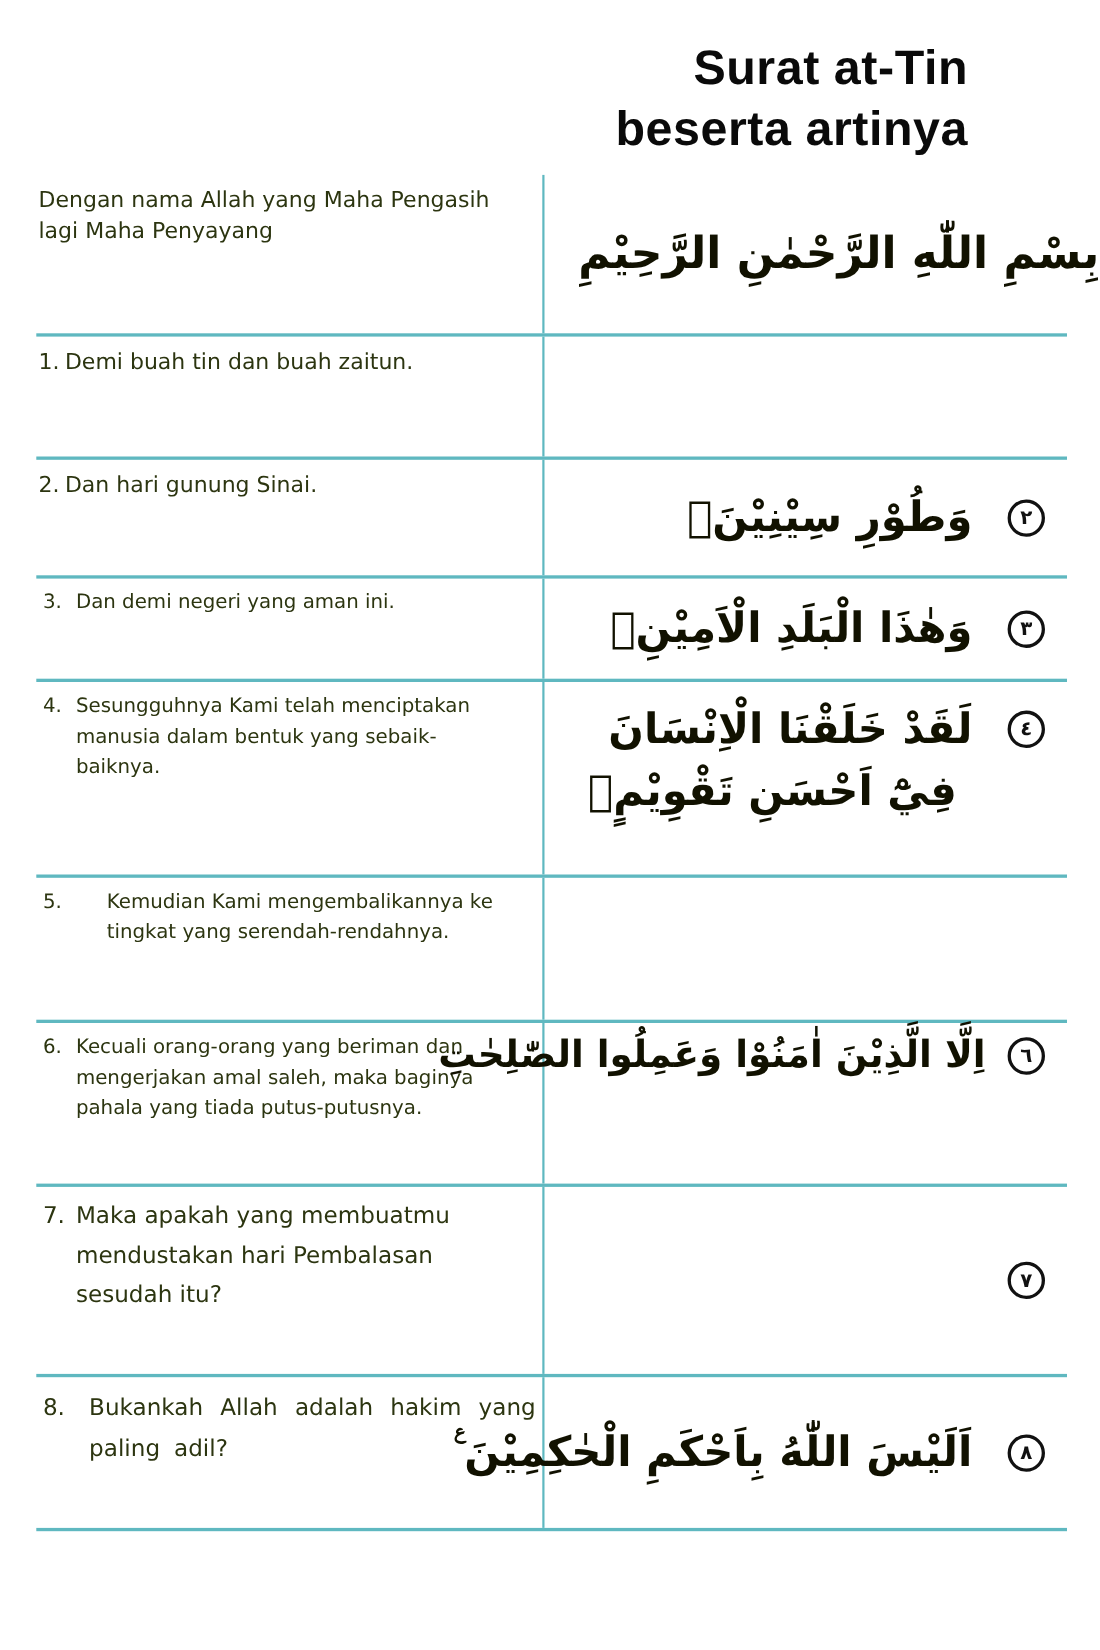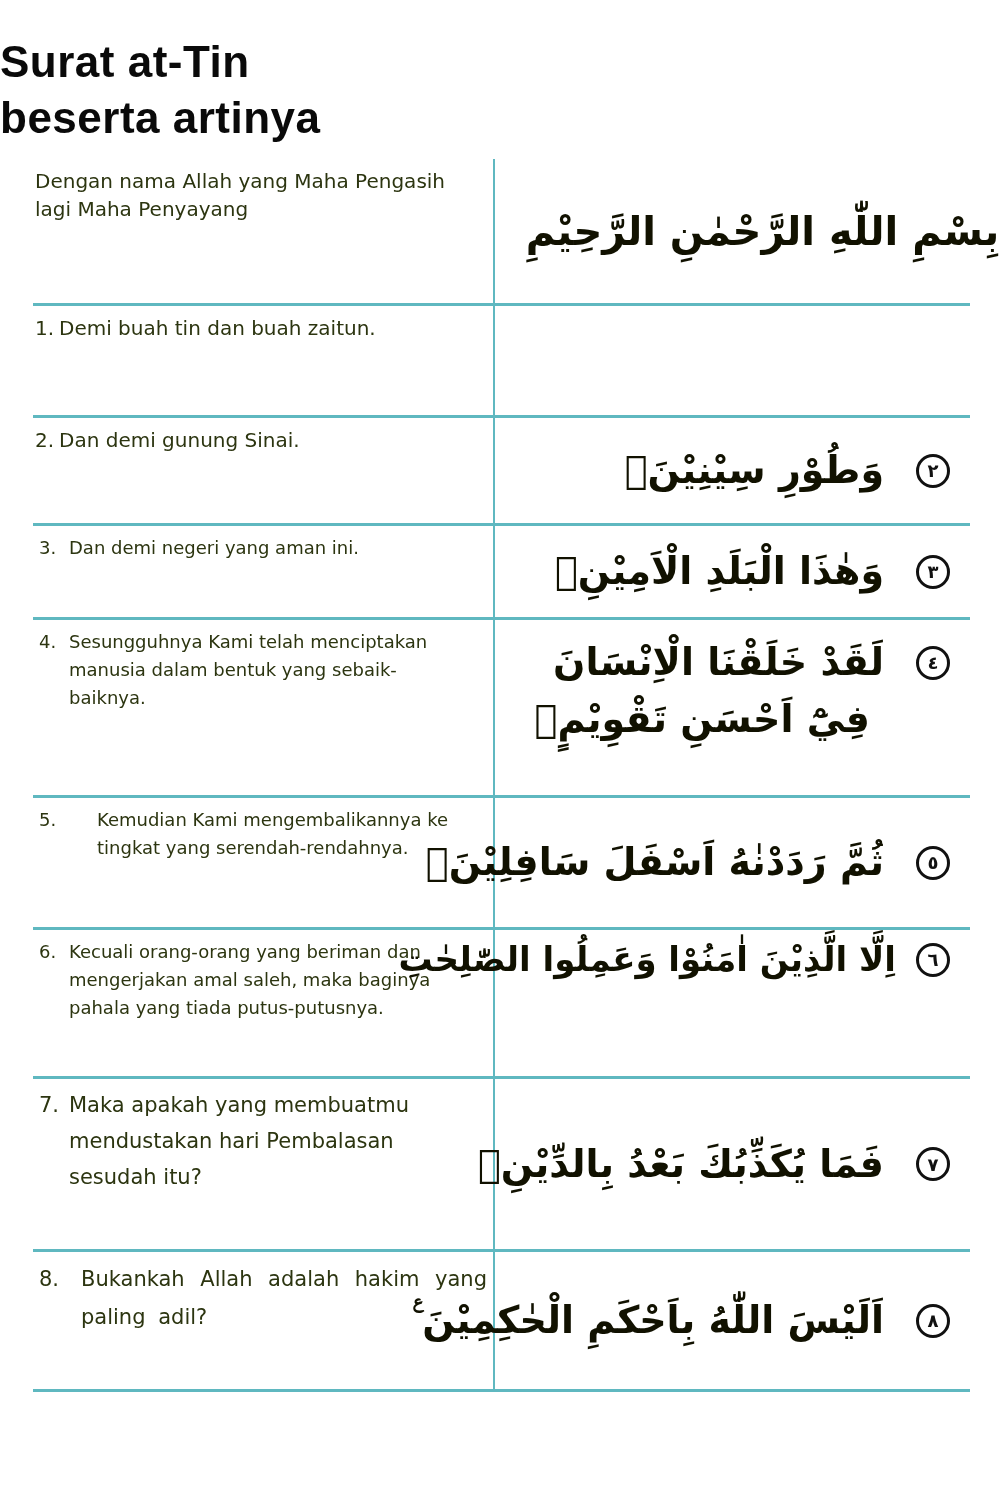--- a/index.html
+++ b/index.html
@@ -12,21 +12,21 @@
       height: 1500px;
       position: relative;
       overflow: hidden;
       font-family: "Liberation Sans", sans-serif;
     }
     .title {
       position: absolute;
       top: 34px;
       left: 0;
       width: 880px;
-      text-align: left;
+      text-align: right;
       font-family: "Liberation Sans", sans-serif;
       font-weight: bold;
       font-size: 44px;
       line-height: 56px;
       color: #0a0a0a;
       letter-spacing: 0.5px;
     }
     .title div { display: block; }
 
     .table {
@@ -160,21 +160,21 @@
         <span class="arti-num" style="flex-basis:24px;">1.</span>
         <span class="arti-text">Demi buah tin dan buah zaitun.</span>
       </div>
     </div>
   </div>
 
   <div class="row" style="height:108px;">
     <div class="cell arti">
       <div class="arti-line">
         <span class="arti-num" style="flex-basis:24px;">2.</span>
-        <span class="arti-text">Dan demi gunung Sinai.</span>
+        <span class="arti-text">Dan hari gunung Sinai.</span>
       </div>
     </div>
     <div class="cell ayat">
       <div class="ayat-line">
         <span class="arabic">وَطُوْرِ سِيْنِيْنَۙ</span>
         <span class="ayah-marker">٢</span>
       </div>
     </div>
   </div>
 
@@ -211,26 +211,20 @@
     </div>
   </div>
 
   <div class="row" style="height:132px;">
     <div class="cell arti" style="font-size:18px;">
       <div class="arti-line">
         <span class="arti-num" style="padding-left:4px;">5.</span>
         <span class="arti-text" style="padding-right:20px;margin-left:28px;">Kemudian Kami mengembalikannya ke tingkat yang serendah-rendahnya.</span>
       </div>
     </div>
-    <div class="cell ayat">
-      <div class="ayat-line">
-        <span class="arabic">ثُمَّ رَدَدْنٰهُ اَسْفَلَ سَافِلِيْنَۙ</span>
-        <span class="ayah-marker">٥</span>
-      </div>
-    </div>
   </div>
 
   <div class="row" style="height:149px;">
     <div class="cell arti" style="font-size:18px;">
       <div class="arti-line">
         <span class="arti-num" style="padding-left:4px;">6.</span>
         <span class="arti-text" style="padding-right:30px;">Kecuali orang-orang yang beriman dan mengerjakan amal saleh, maka baginya pahala yang tiada putus-putusnya.</span>
       </div>
     </div>
     <div class="cell ayat" style="justify-content:flex-start; padding-top:4px;gap:44px;">
@@ -243,21 +237,20 @@
 
   <div class="row" style="height:173px;">
     <div class="cell arti" style="font-size:21px; line-height:36px;">
       <div class="arti-line">
         <span class="arti-num" style="padding-left:4px;">7.</span>
         <span class="arti-text" style="padding-right:60px;">Maka apakah yang membuatmu mendustakan hari Pembalasan sesudah itu?</span>
       </div>
     </div>
     <div class="cell ayat">
       <div class="ayat-line">
-        <span class="arabic">فَمَا يُكَذِّبُكَ بَعْدُ بِالدِّيْنِۗ</span>
         <span class="ayah-marker">٧</span>
       </div>
     </div>
   </div>
 
   <div class="row" style="height:140px;">
     <div class="cell arti" style="font-size:21px; line-height:38px; text-align:justify;">
       <div class="arti-line">
         <span class="arti-num" style="padding-left:4px;">8.</span>
         <span class="arti-text" style="word-spacing:6px;margin-left:12px;">Bukankah Allah adalah hakim yang paling adil?</span>

